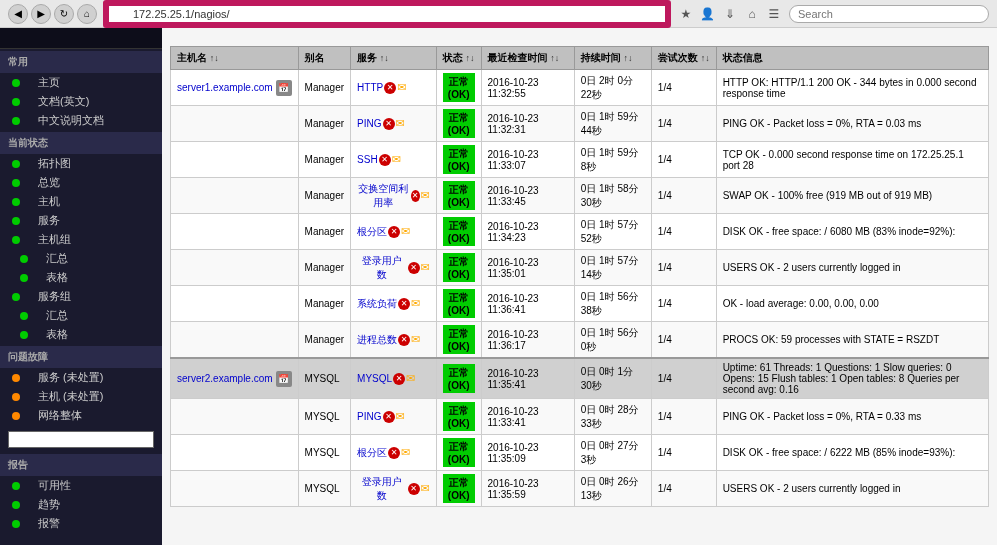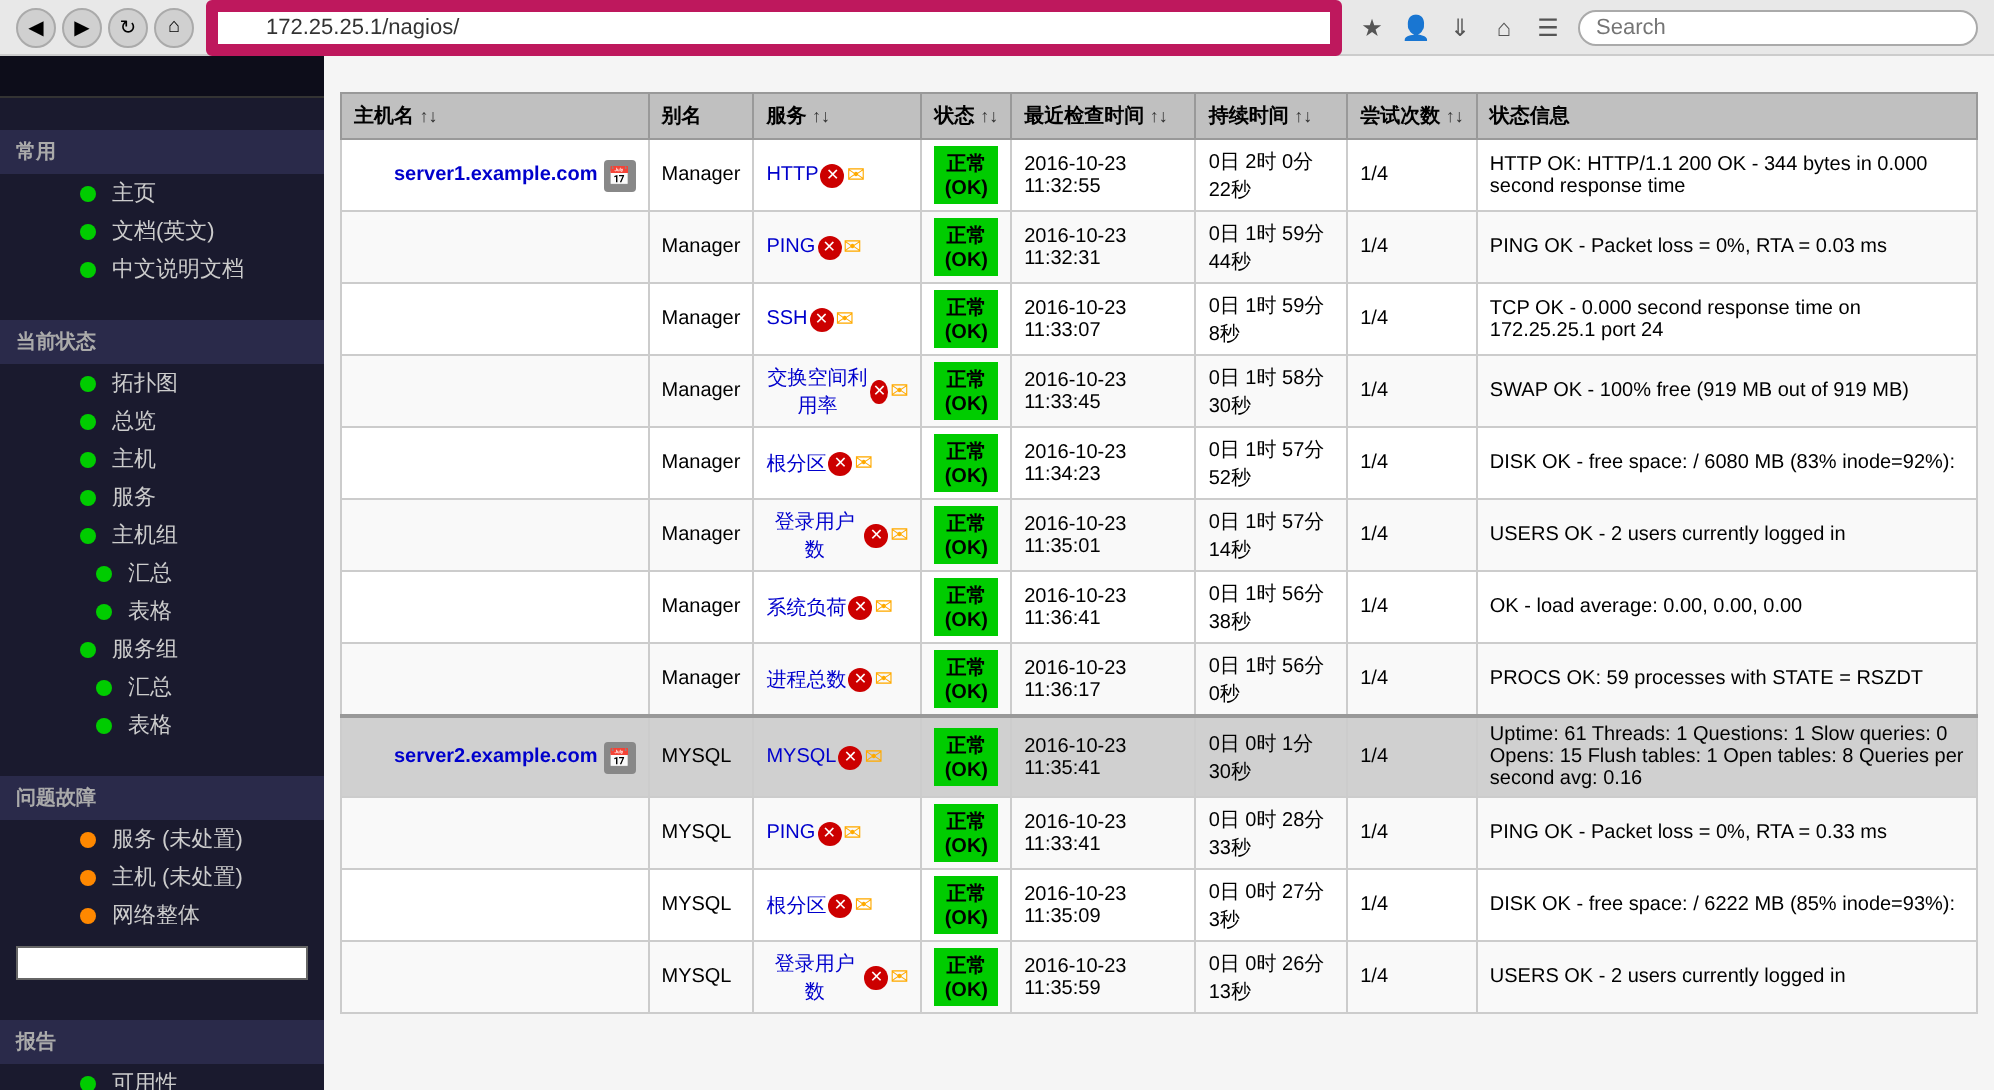--- a/index.html
+++ b/index.html
@@ -68,30 +68,29 @@
       font-size: 22px;
       font-weight: bold;
       color: #fff;
     }
     .sidebar-section-label {
       background: #2a2a4a;
       padding: 4px 8px;
       font-weight: bold;
       font-size: 10px;
       color: #aaa;
-      margin-top: 16px;
+      margin-top: 2px;
     }
     .sidebar-item {
       padding: 2px 8px 2px 12px;
       cursor: pointer;
       display: flex;
       align-items: center;
-      gap: 8px;
+      gap: 18px;
       color: #ccc;
-      margin-left: 28px;
     }
     .sidebar-item .dot {
       width: 8px; height: 8px;
       border-radius: 50%;
       flex-shrink: 0;
     }
     .dot-green { background: #00cc00; }
     .dot-orange { background: #ff8800; }
     .sidebar-sub { padding-left: 20px; }
     .quick-find { padding: 4px 8px; }
@@ -136,21 +135,21 @@
       white-space: nowrap;
     }
     .status-table td {
       border: 1px solid #ccc;
       padding: 3px 6px;
       vertical-align: middle;
     }
     .status-table tr:nth-child(even) td { background: #f9f9f9; }
     .status-table tr:nth-child(odd) td { background: #fff; }
 
-    .host-link { color: #0000cc; text-decoration: none; font-weight: bold; margin-left: 20px; }
+    .host-link { color: #0000cc; text-decoration: none; font-weight: normal; }
     .service-link { color: #0000cc; text-decoration: none; text-align: center; }
 
     .status-ok {
       background-color: #00cc00 !important;
       color: #000;
       font-weight: bold;
       padding: 2px 4px;
       text-align: center;
     }
     .status-cell {
@@ -387,21 +386,21 @@
     <span class="icon-disable">✕</span>
     <span class="icon-notify">✉</span>
   </div>
             </td>
             <td class="status-cell">
               <div class="status-ok">正常<br>(OK)</div>
             </td>
             <td>2016-10-23 11:33:07</td>
             <td>0日 1时 59分 8秒</td>
             <td>1/4</td>
-            <td>TCP OK - 0.000 second response time on 172.25.25.1 port 24</td>
+            <td>TCP OK - 0.000 second response time on 172.25.25.1 port 28</td>
           </tr>
           <tr>
             <td></td>
             <td>Manager</td>
             <td>
               <div class="action-icons">
     <a class="service-link" href="#">交换空间利用率</a>
     <span class="icon-disable">✕</span>
     <span class="icon-notify">✉</span>
   </div>

